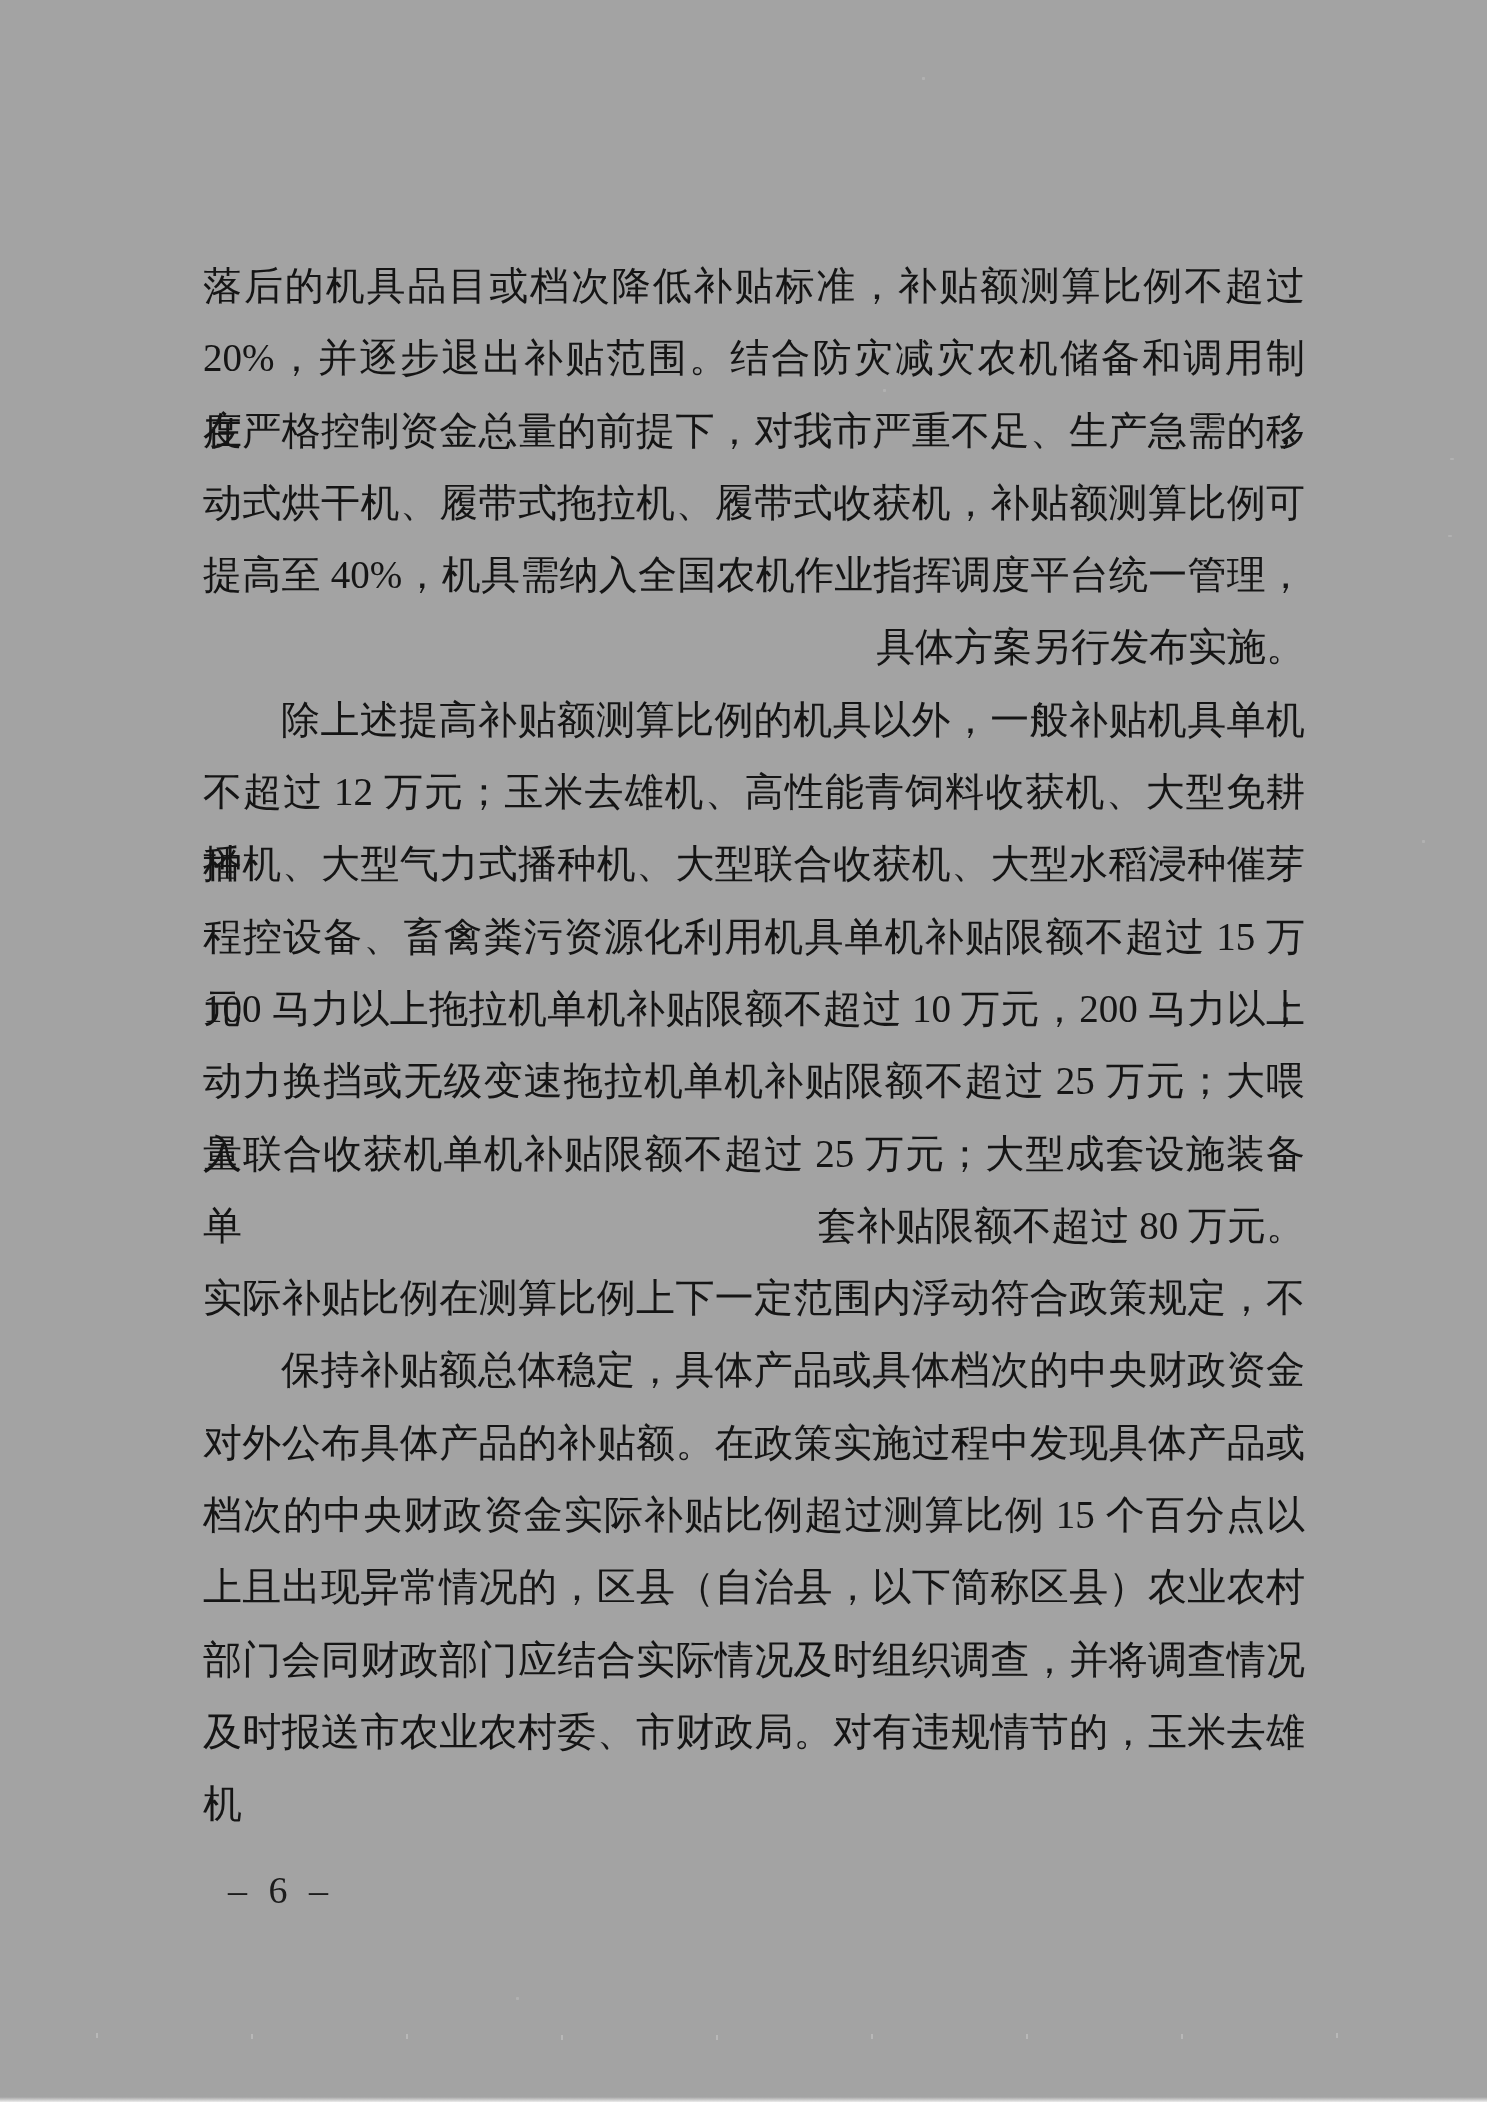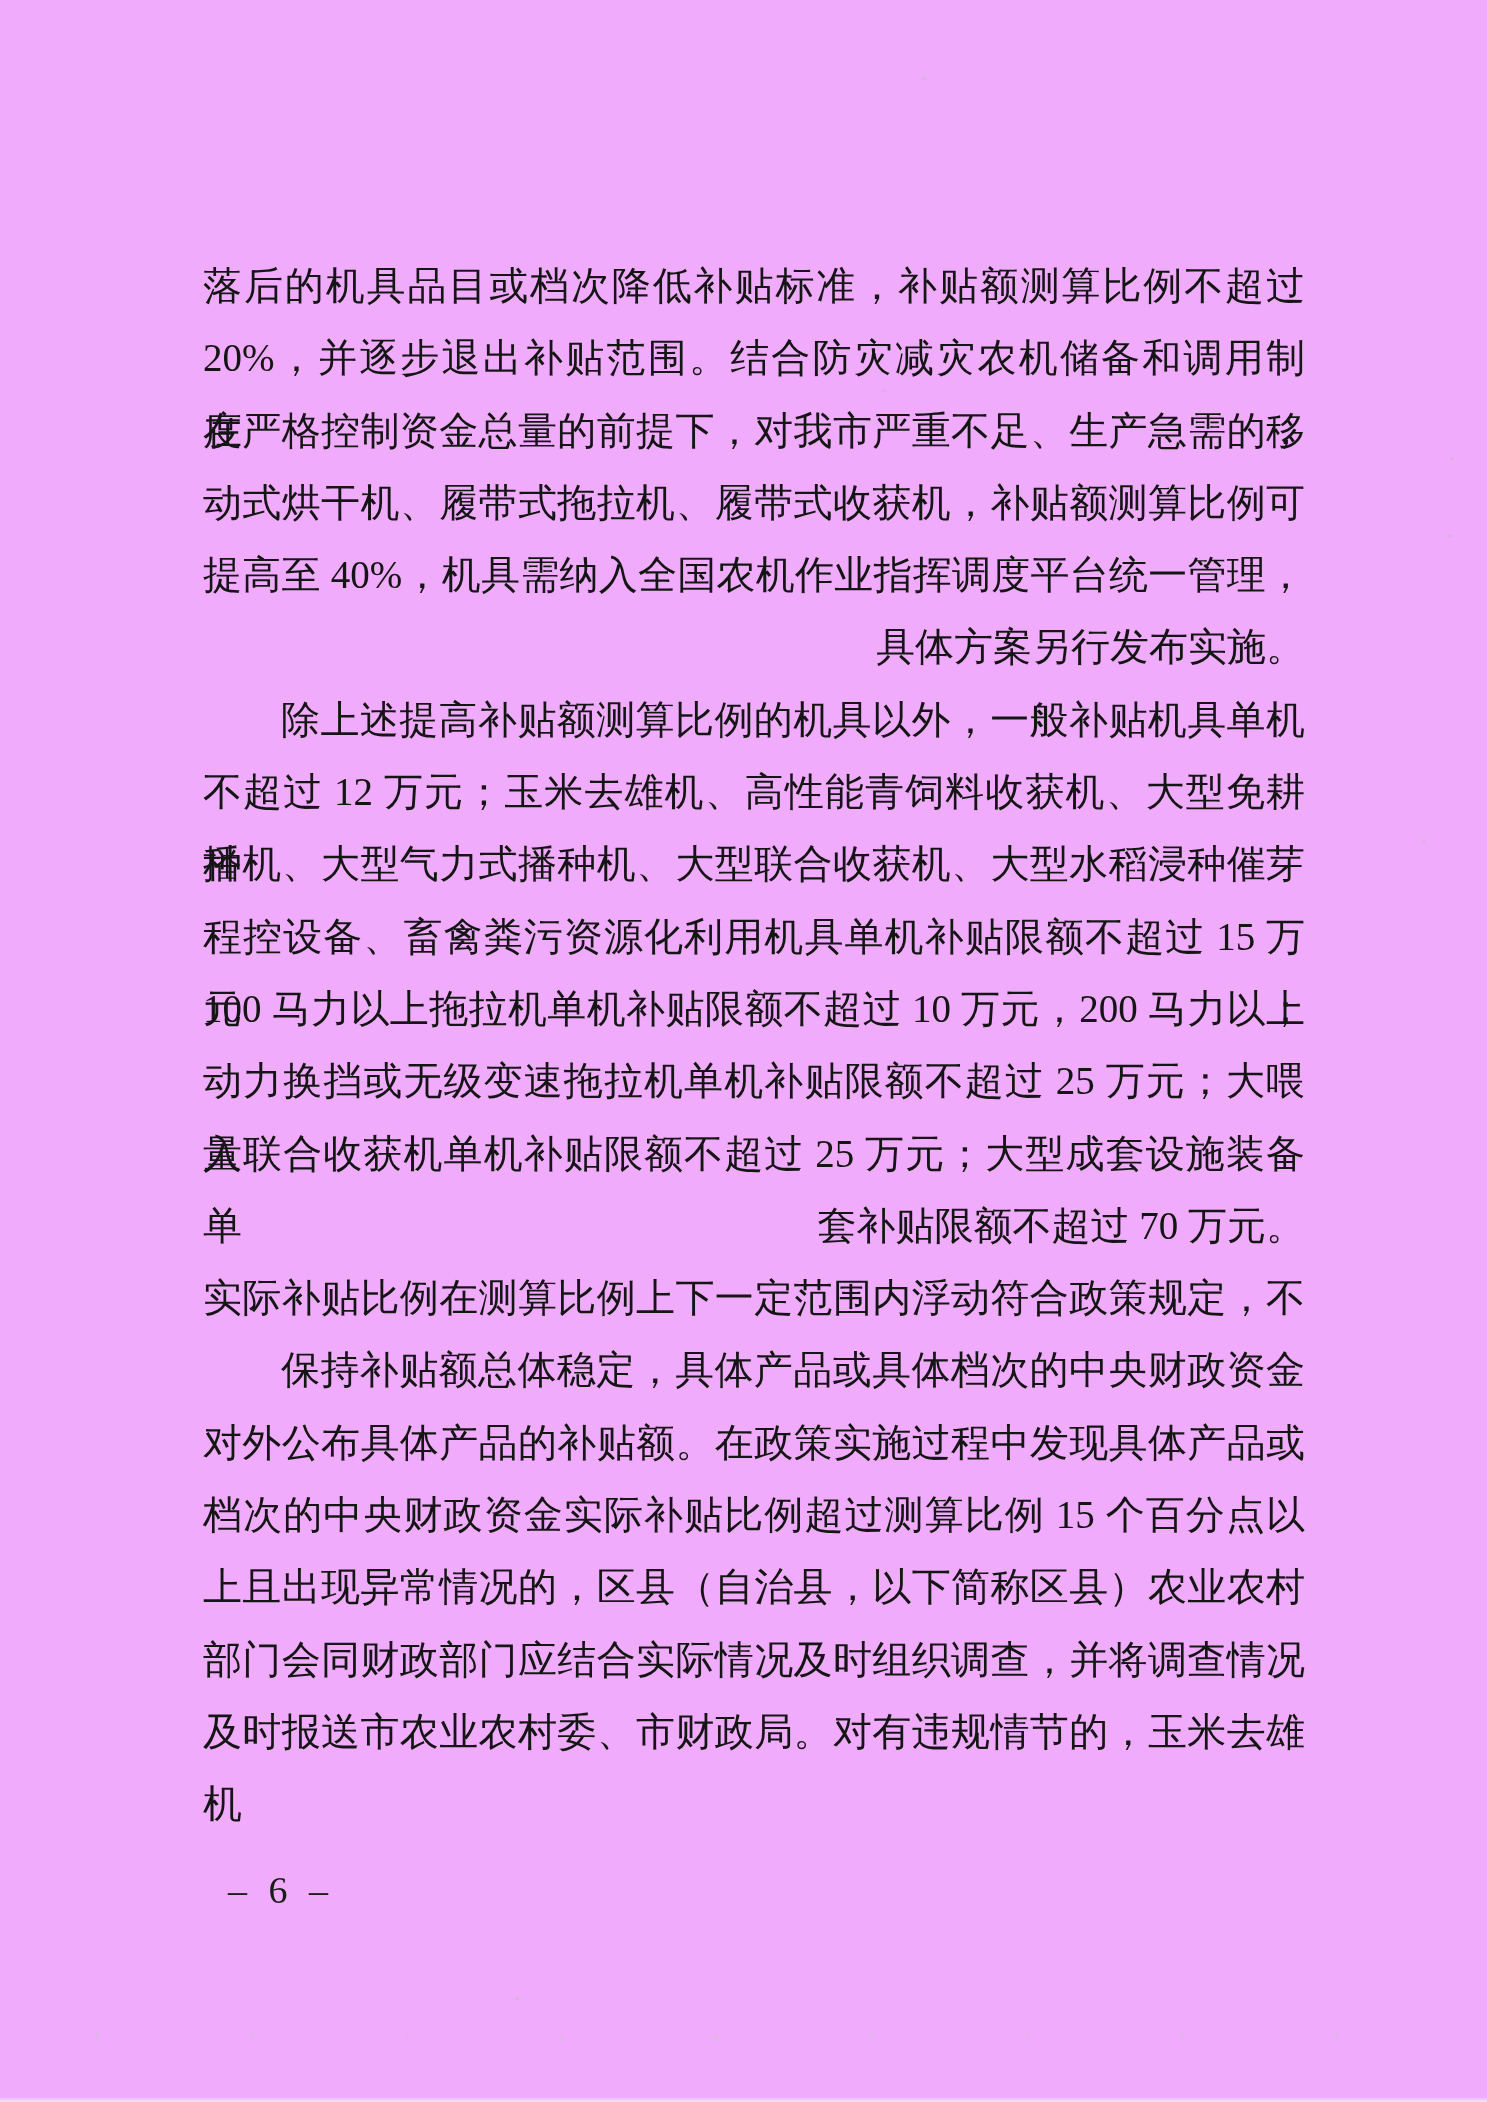--- a/index.html
+++ b/index.html
@@ -4,21 +4,21 @@
 <style>
   html, body {
     margin: 0;
     padding: 0;
     background: #ffffff;
   }
   .page {
     position: relative;
     width: 1487px;
     height: 2102px;
-    background: #f0abfc;
+    background: #a3a3a3;
     overflow: hidden;
     font-family: "Liberation Serif", "DejaVu Serif", serif;
     color: #151515;
   }
   .text-block {
     position: absolute;
     left: 203px;
     top: 250px;
     width: 1102px;
   }
@@ -84,21 +84,21 @@
       <div class="line">动式烘干机、履带式拖拉机、履带式收获机，补贴额测算比例可</div>
       <div class="line">提高至 40%，机具需纳入全国农机作业指挥调度平台统一管理，</div>
       <div class="line nojust">具体方案另行发布实施。</div>
       <div class="line indent">除上述提高补贴额测算比例的机具以外，一般补贴机具单机</div>
       <div class="line">不超过 12 万元；玉米去雄机、高性能青饲料收获机、大型免耕播</div>
       <div class="line">种机、大型气力式播种机、大型联合收获机、大型水稻浸种催芽</div>
       <div class="line">程控设备、畜禽粪污资源化利用机具单机补贴限额不超过 15 万元；</div>
       <div class="line">100 马力以上拖拉机单机补贴限额不超过 10 万元，200 马力以上</div>
       <div class="line">动力换挡或无级变速拖拉机单机补贴限额不超过 25 万元；大喂入</div>
       <div class="line">量联合收获机单机补贴限额不超过 25 万元；大型成套设施装备单</div>
-      <div class="line nojust">套补贴限额不超过 70 万元。</div>
+      <div class="line nojust">套补贴限额不超过 80 万元。</div>
       <div class="line">实际补贴比例在测算比例上下一定范围内浮动符合政策规定，不</div>
       <div class="line indent">保持补贴额总体稳定，具体产品或具体档次的中央财政资金</div>
       <div class="line">对外公布具体产品的补贴额。在政策实施过程中发现具体产品或</div>
       <div class="line">档次的中央财政资金实际补贴比例超过测算比例 15 个百分点以</div>
       <div class="line">上且出现异常情况的，区县（自治县，以下简称区县）农业农村</div>
       <div class="line">部门会同财政部门应结合实际情况及时组织调查，并将调查情况</div>
       <div class="line">及时报送市农业农村委、市财政局。对有违规情节的，玉米去雄机</div>
     </div>
 
   <div class="page-number">– 6 –</div>

